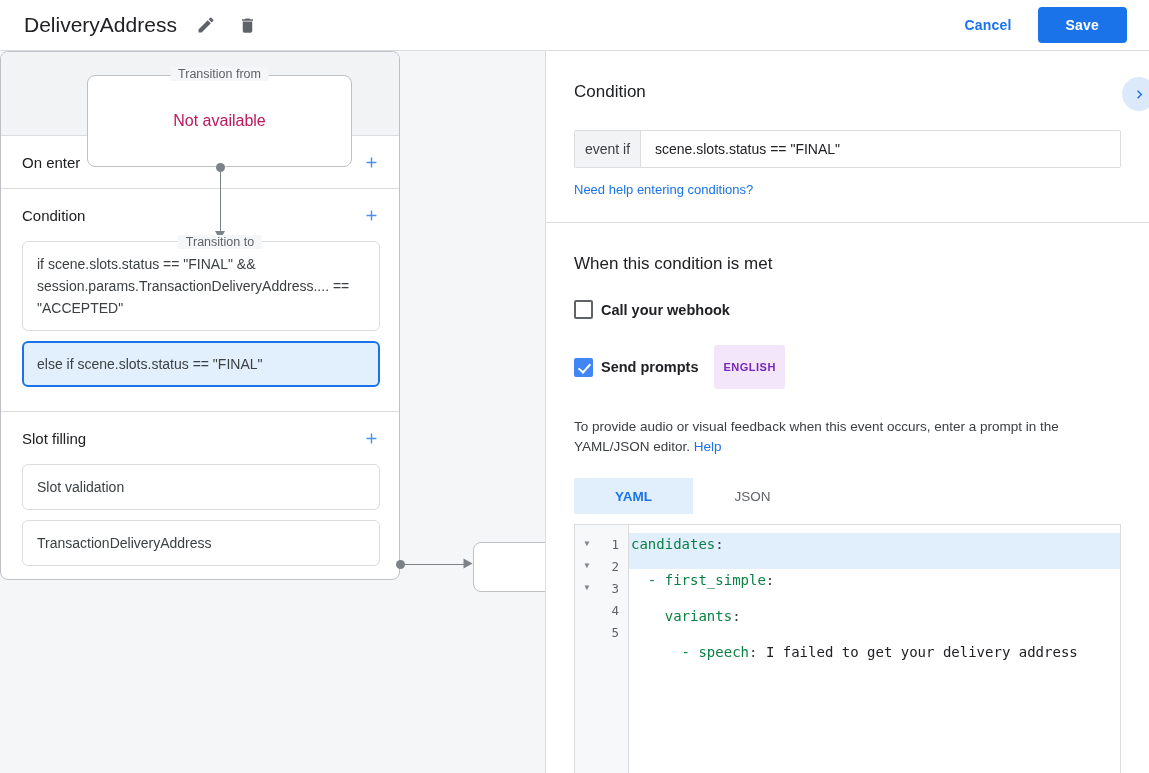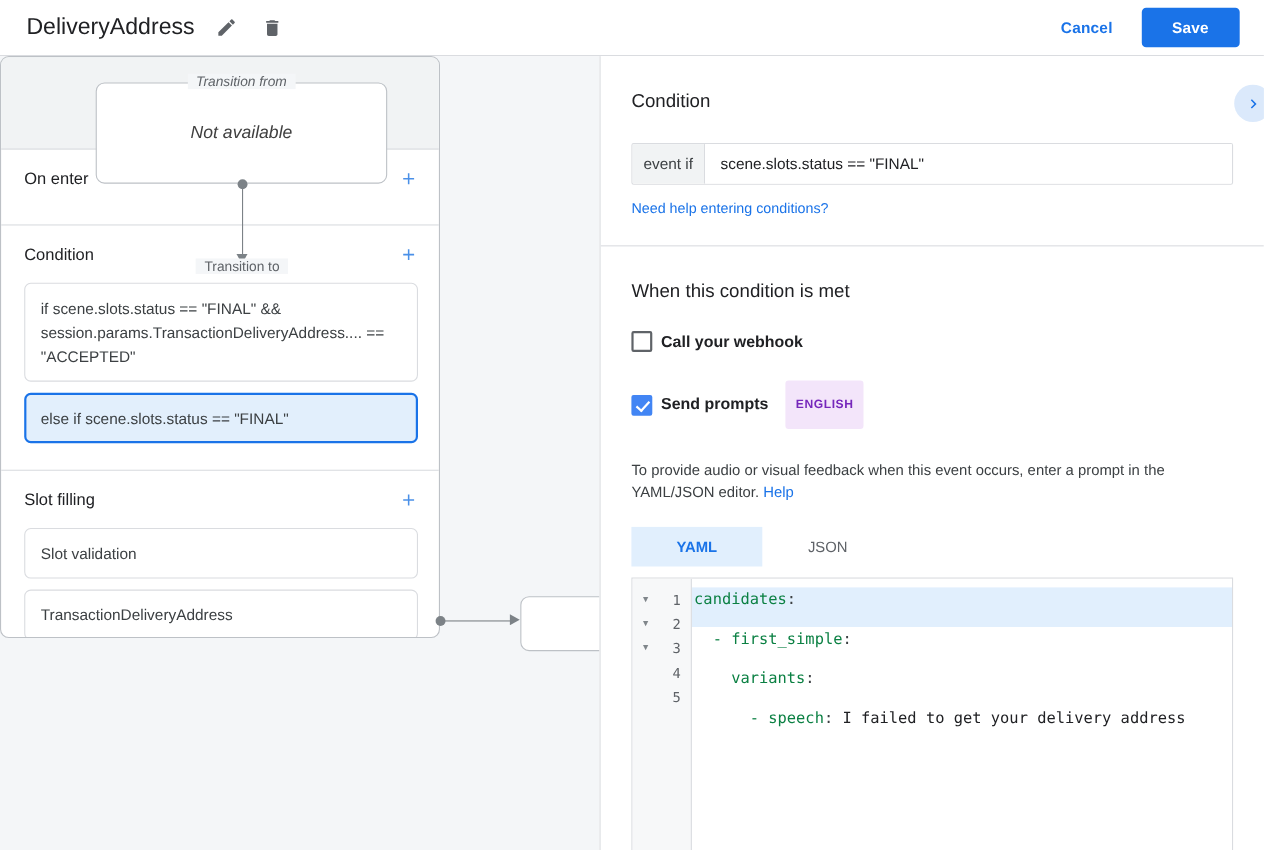--- a/index.html
+++ b/index.html
@@ -53,23 +53,23 @@
     border: 1px solid #bdc1c6; border-radius: 8px;
   }
   .legend {
     position: absolute; top: -9px; left: 50%; transform: translateX(-50%);
     background: #f4f6f8; padding: 0 8px;
     font-size: 12.5px; color: #5f6368; white-space: nowrap;
   }
   
   #node-from {
     left: 87px; top: 24px; width: 265px; height: 92px;
-    display: flex; align-items: center; justify-content: center; font-style: italic;
-  }
-  #node-from .node-title { font-size: 16px; color: #404040; }
+    display: flex; align-items: center; justify-content: center;
+  }
+  #node-from .node-title { font-size: 16px; color: #be185d; }
 
   
   .conn-dot {
     position: absolute; width: 9px; height: 9px; border-radius: 50%;
     background: #7c8287;
   }
   .conn-line { position: absolute; background: #7c8287; }
   .conn-arrow {
     position: absolute; width: 0; height: 0;
     border-left: 5.5px solid transparent; border-right: 5.5px solid transparent;
@@ -97,21 +97,21 @@
   .sec-head {
     height: 52px; display: flex; align-items: center;
     padding: 0 16px 0 21px;
   }
   .sec-title { font-size: 15px; color: #202124; flex: 1; }
   .plus-btn {
     width: 24px; height: 24px; display: flex; align-items: center;
     justify-content: center; cursor: pointer;
   }
   .plus-btn svg { display: block; }
-  .sec-no-pad { padding-bottom: 16px; }
+  .sec-no-pad { padding-bottom: 0; }
 
   .chip {
     margin: 0 19px 10px 21px; min-height: 44px;
     border: 1px solid #dadce0; border-radius: 6px; background: #fff;
     display: flex; align-items: center; padding: 11px 14px;
     font-size: 14px; color: #3c4043; line-height: 22px;
     cursor: pointer;
   }
   .chip.tall { display:block; }
   .chip.selected {

